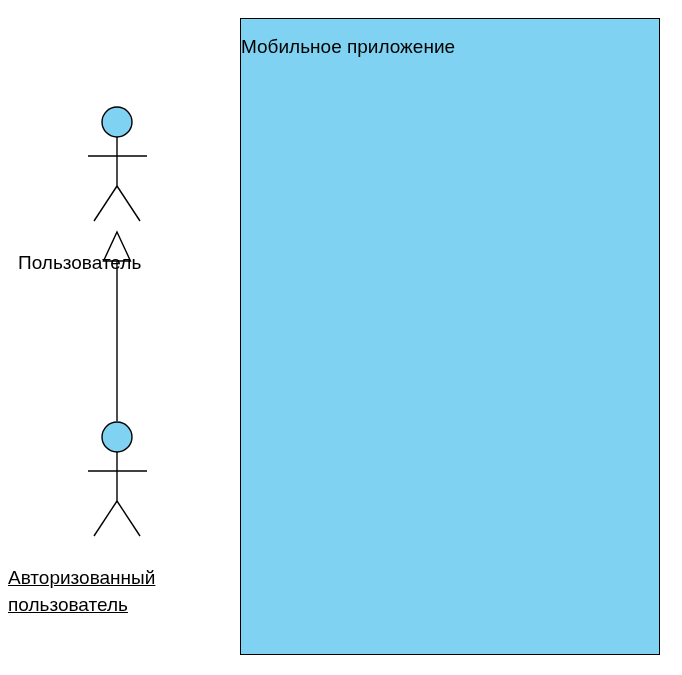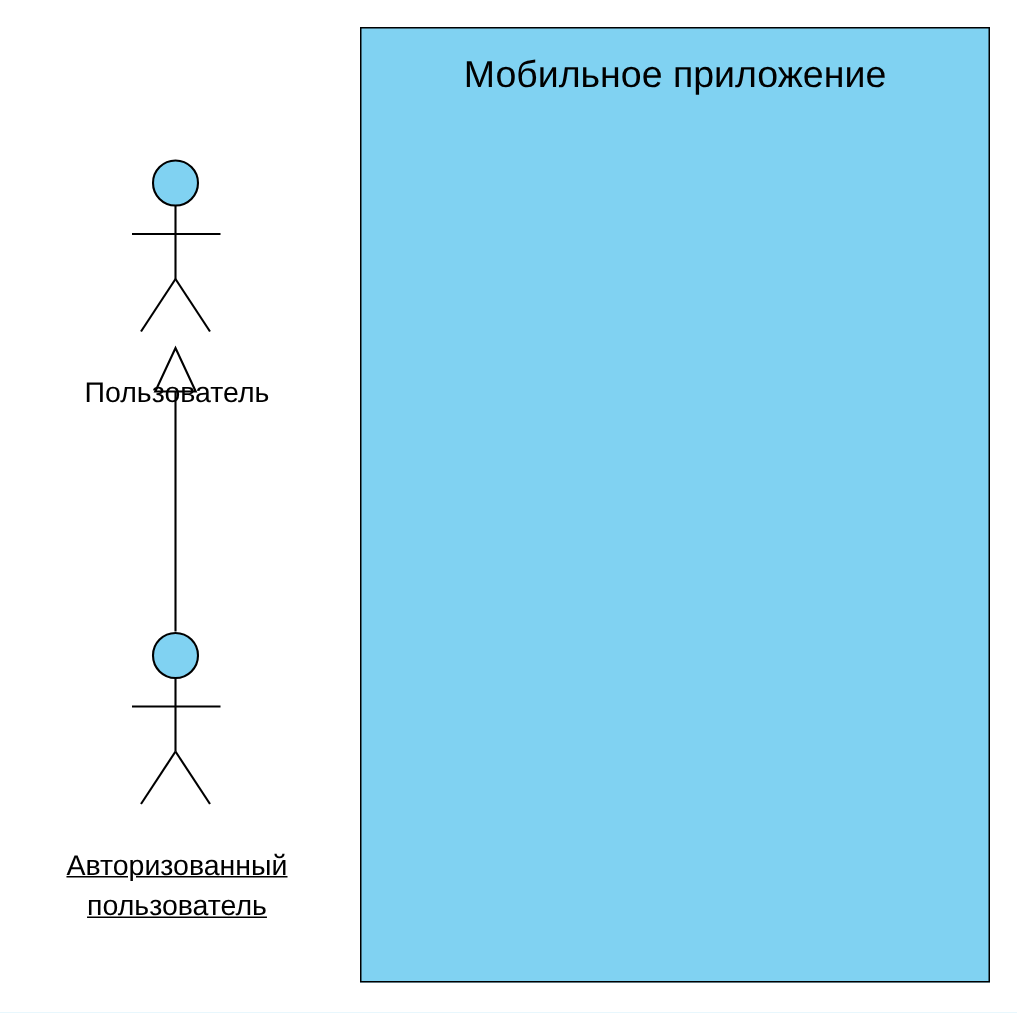--- a/index.html
+++ b/index.html
@@ -20,37 +20,36 @@
     left: 240px;
     top: 18px;
     width: 420px;
     height: 637px;
     border: 1px solid #000000;
     box-sizing: border-box;
     z-index: 0;
   }
   .boundary-title {
     margin-top: 17px;
-    text-align: center;
-    font-size: 25px;
+    font-size: 19px;
     color: #000000;
   }
   .overlay {
     position: absolute;
     left: 0;
     top: 0;
     z-index: 1;
   }
   .overlay line, .overlay path, .overlay circle {
     stroke: #000000;
     stroke-width: 1.4;
   }
   .actor-label {
     position: absolute;
-    text-align: center;
+    text-align: left;
     font-size: 19px;
     line-height: 27px;
     color: #000000;
     z-index: 2;
   }
   #label-user {
     left: 18px;
     top: 249px;
     width: 200px;
   }

